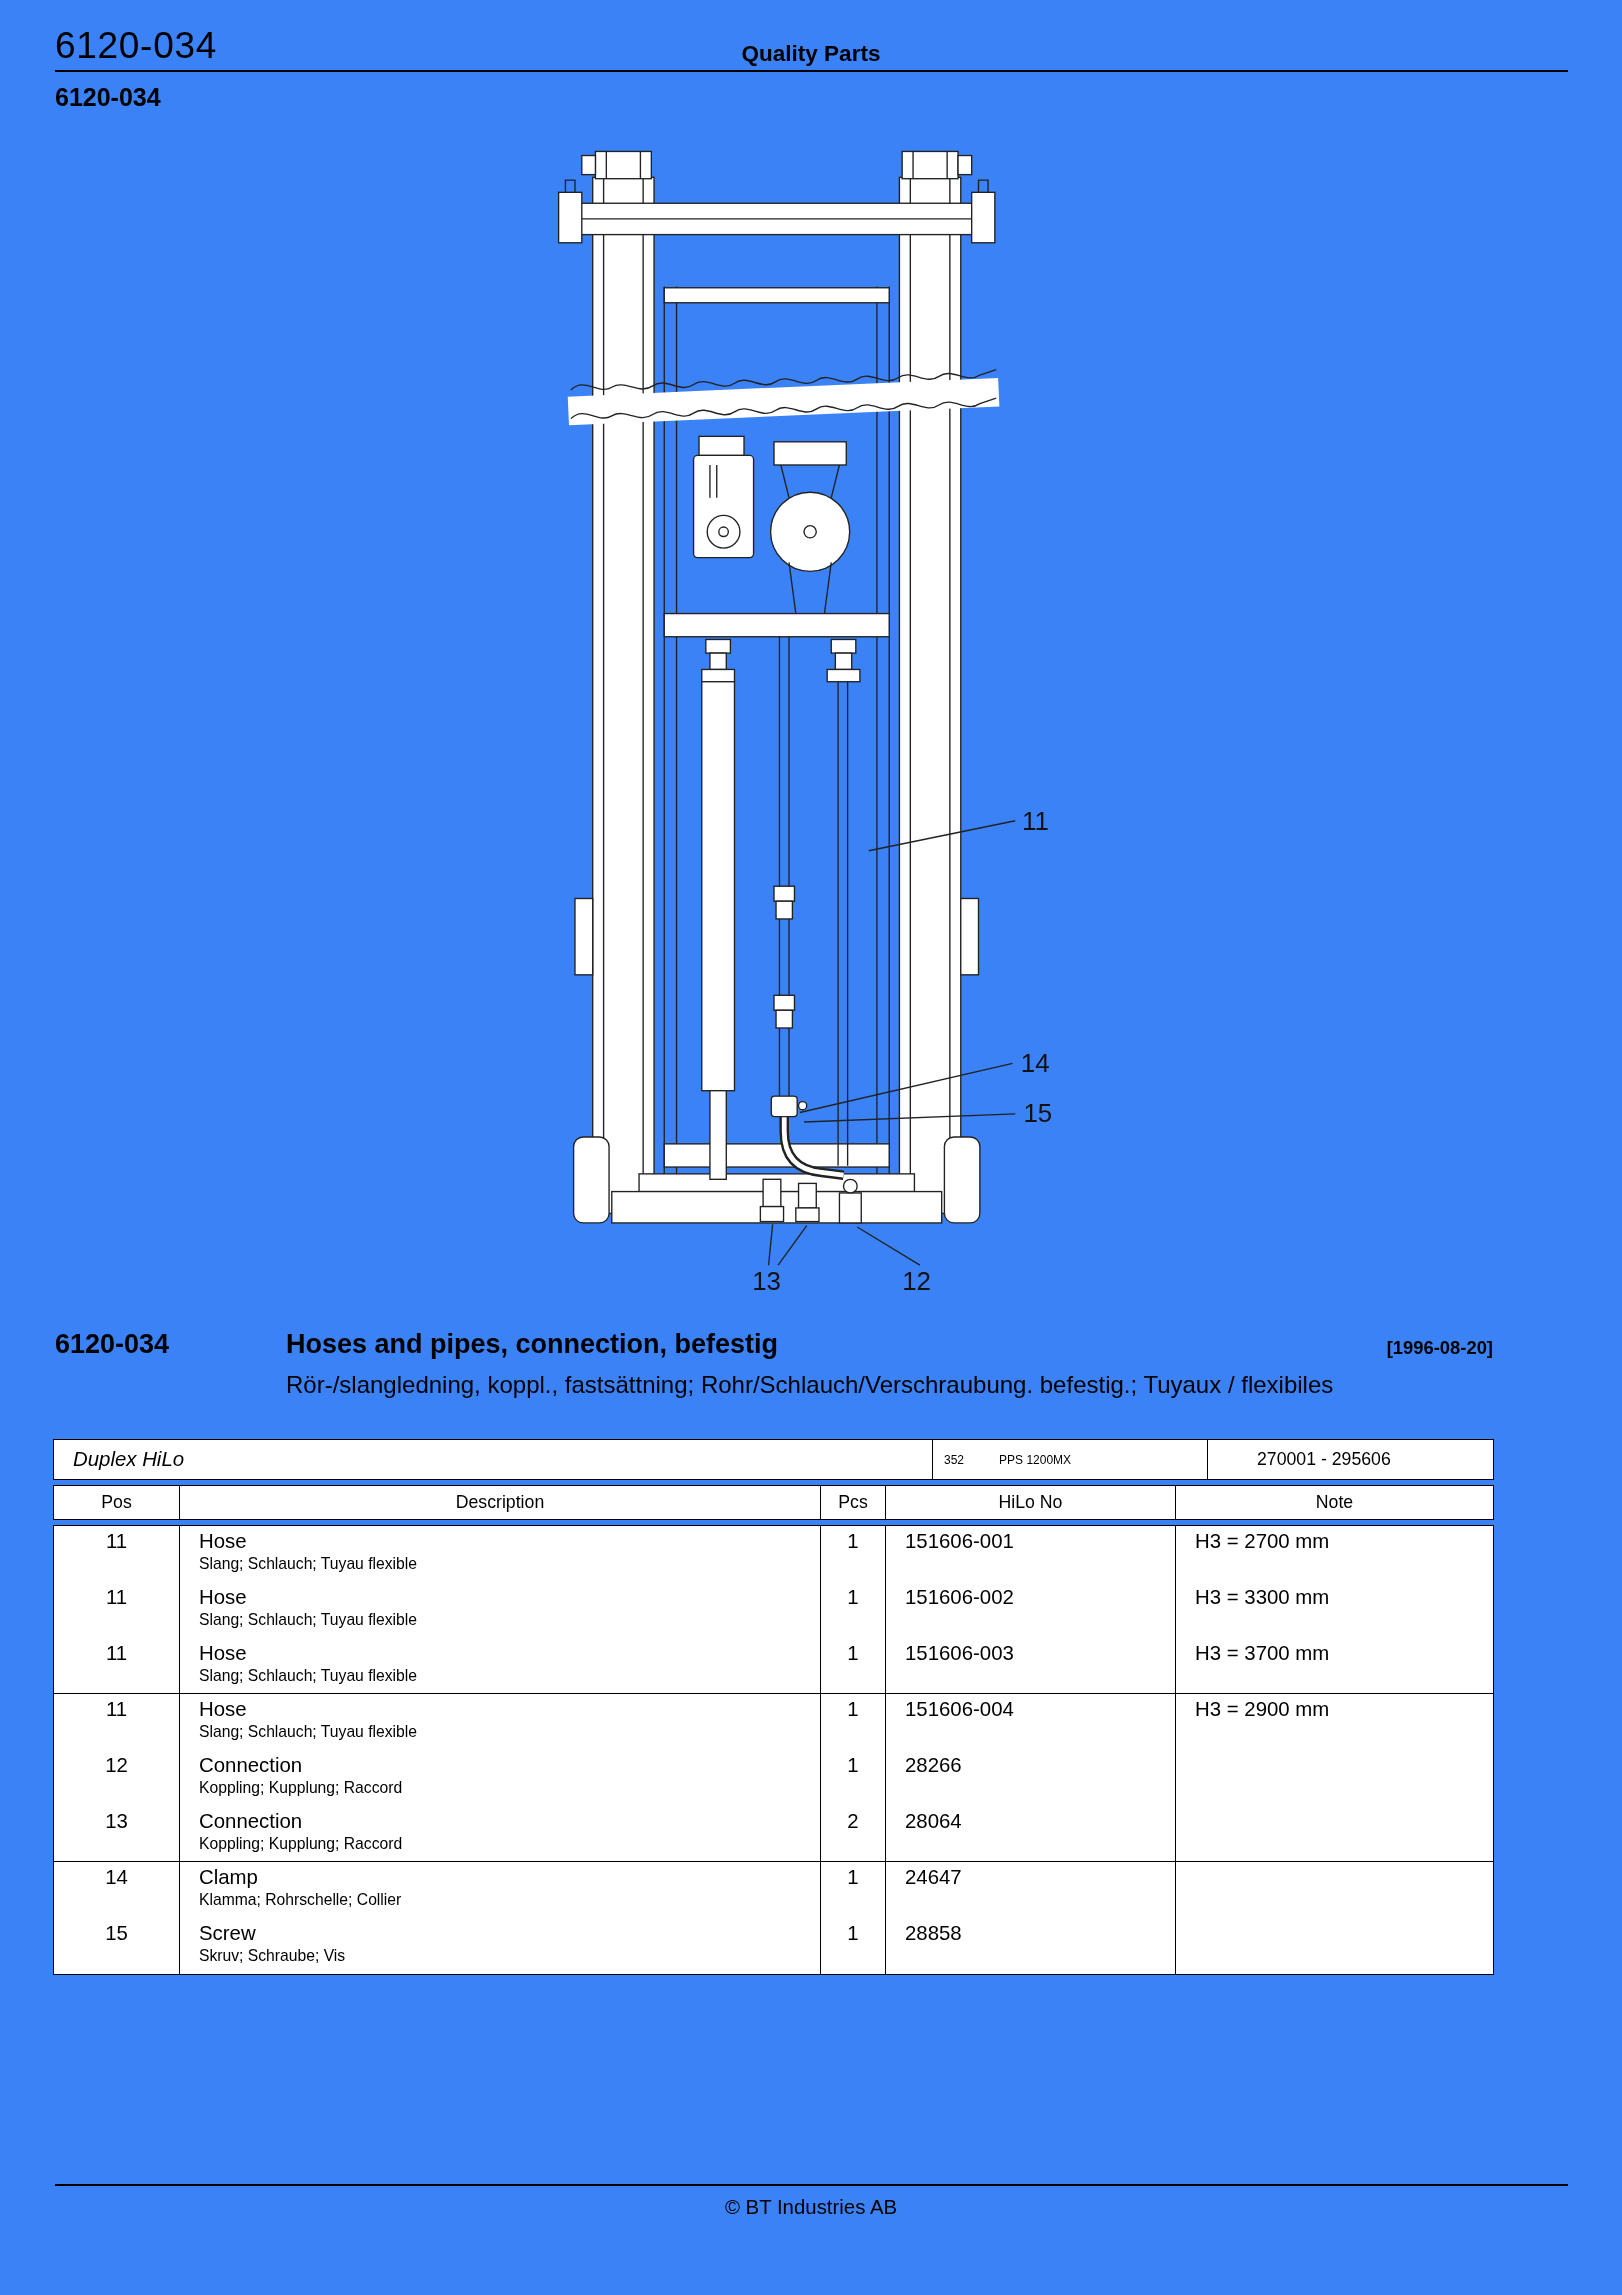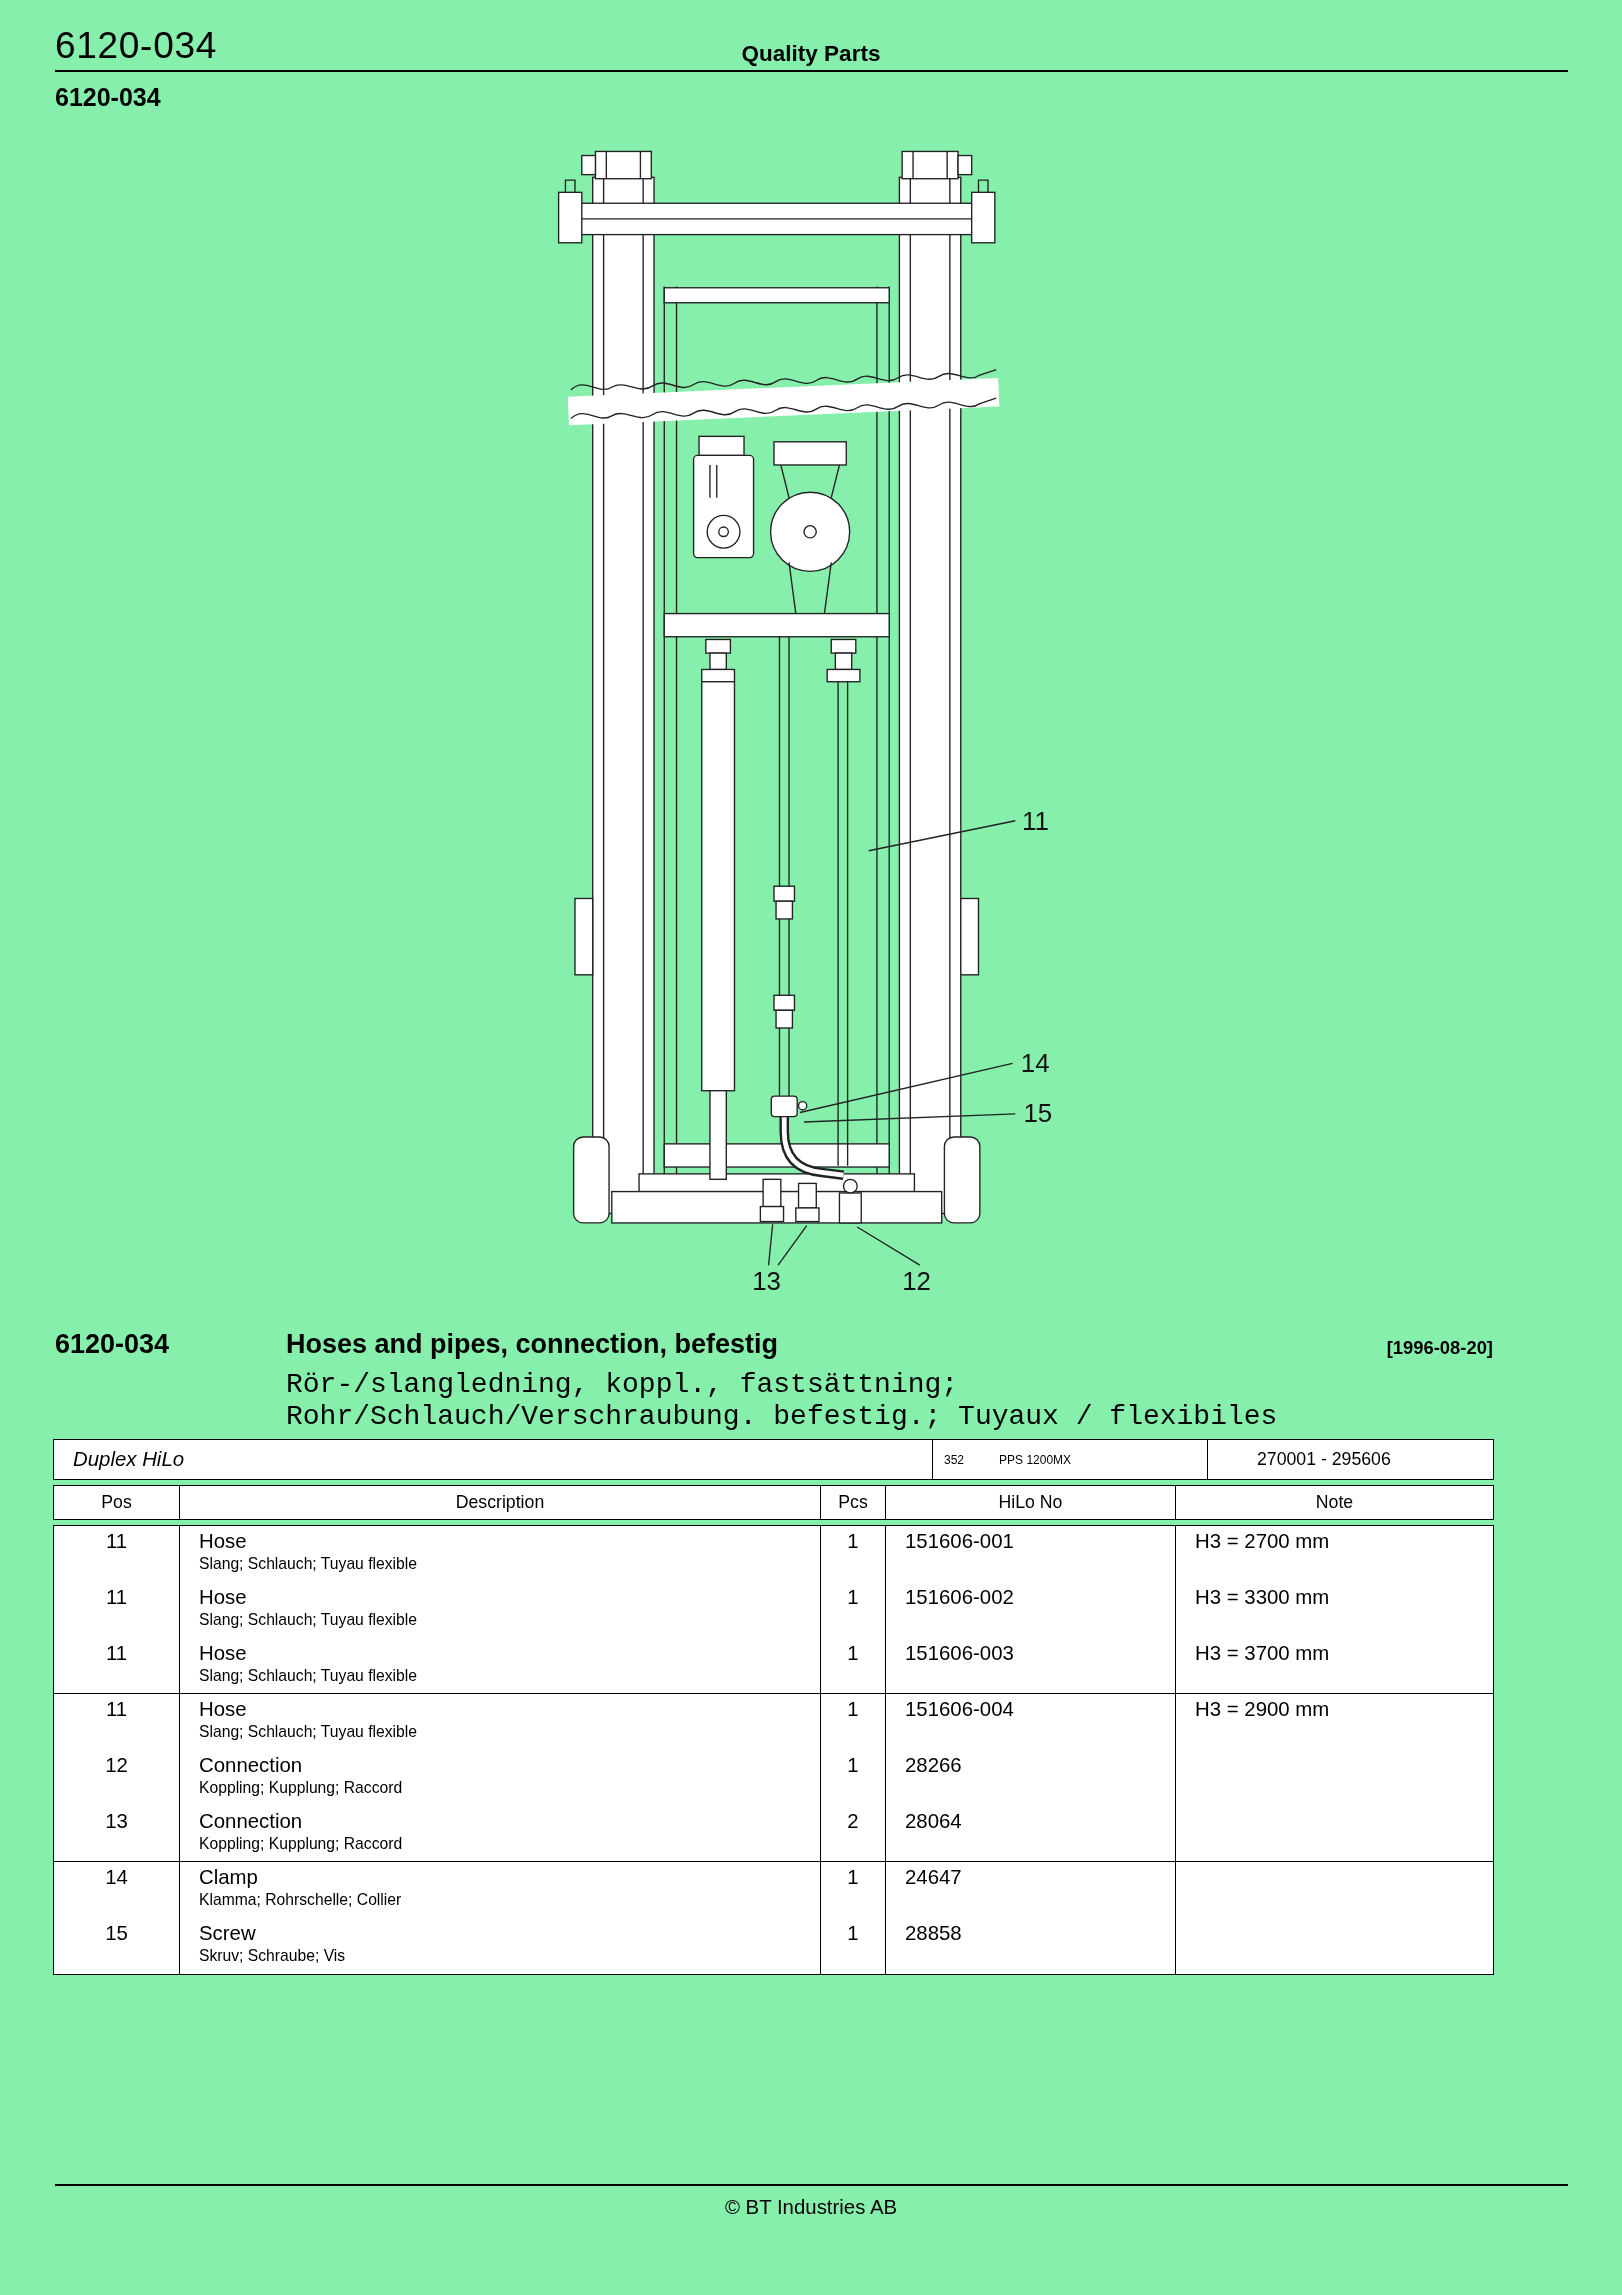--- a/index.html
+++ b/index.html
@@ -1,33 +1,33 @@
 <!DOCTYPE html>
 <html style="font-size:11px"><head>
 <meta charset="utf-8">
 <style>
   * { margin:0; padding:0; box-sizing:border-box; }
   html,body { background:#e8e8e8; }
   body { font-family:"Liberation Sans", sans-serif; color:#000; }
-  #page { position:relative; width:1622px; height:2295px; background:#86efac; overflow:hidden; }
+  #page { position:relative; width:1622px; height:2295px; background:#3b82f6; overflow:hidden; }
 
   
   .hdr-code   { position:absolute; left:55px;  top:24.5px;  font-size:37px; font-weight:400; letter-spacing:0.7px; }
   .hdr-center { position:absolute; left:0;     top:41px;  width:100%; text-align:center; font-size:22.5px; font-weight:bold; }
   .rule-top   { position:absolute; left:55px;  top:70px; width:1513px; height:2px; background:#000; }
   .sec-code-top { position:absolute; left:55px; top:83px; font-size:25px; font-weight:bold; }
 
   
   .diagram { position:absolute; left:538px; top:116px; width:532px; height:1186px; }
 
   
   .heading-code  { position:absolute; left:55px;  top:1329px; font-size:27px; font-weight:bold; }
   .heading-title { position:absolute; left:286px; top:1329px; font-size:27px; font-weight:bold; }
   .heading-date  { position:absolute; right:129px; top:1337px; font-size:18.4px; font-weight:bold; }
-  .subtitle      { position:absolute; left:286px; top:1369px; width:1063px; font-size:28px; line-height:32px;font-family:Liberation Mono, monospace; }
+  .subtitle      { position:absolute; left:286px; top:1369px; width:1063px; font-size:24px; line-height:32px; }
 
   
   .table { position:absolute; left:53px; top:1439px; width:1441px; font-size:20.4px; }
   .tbox  { border:1.4px solid #000; background:#fff; width:1441px; }
   .trow  { display:flex; align-items:stretch; }
   .tcell { border-right:1.4px solid #000; }
   .tcell:last-child { border-right:none; }
 
   .rowA { height:41px; margin-bottom:4.8px; }
   .a1 { width:879px; padding-left:19px; font-style:italic; font-size:20.4px; display:flex; align-items:center; }

